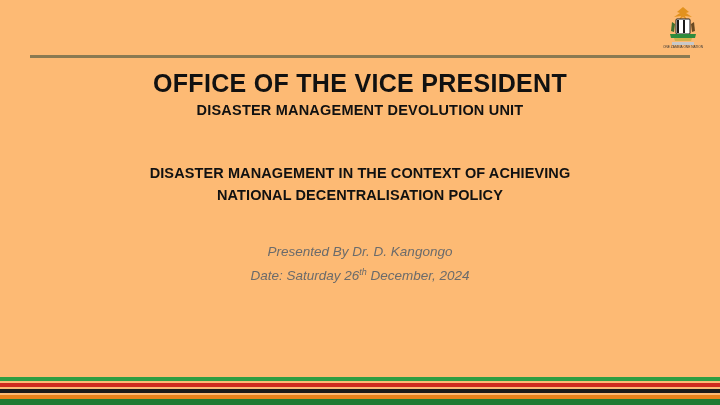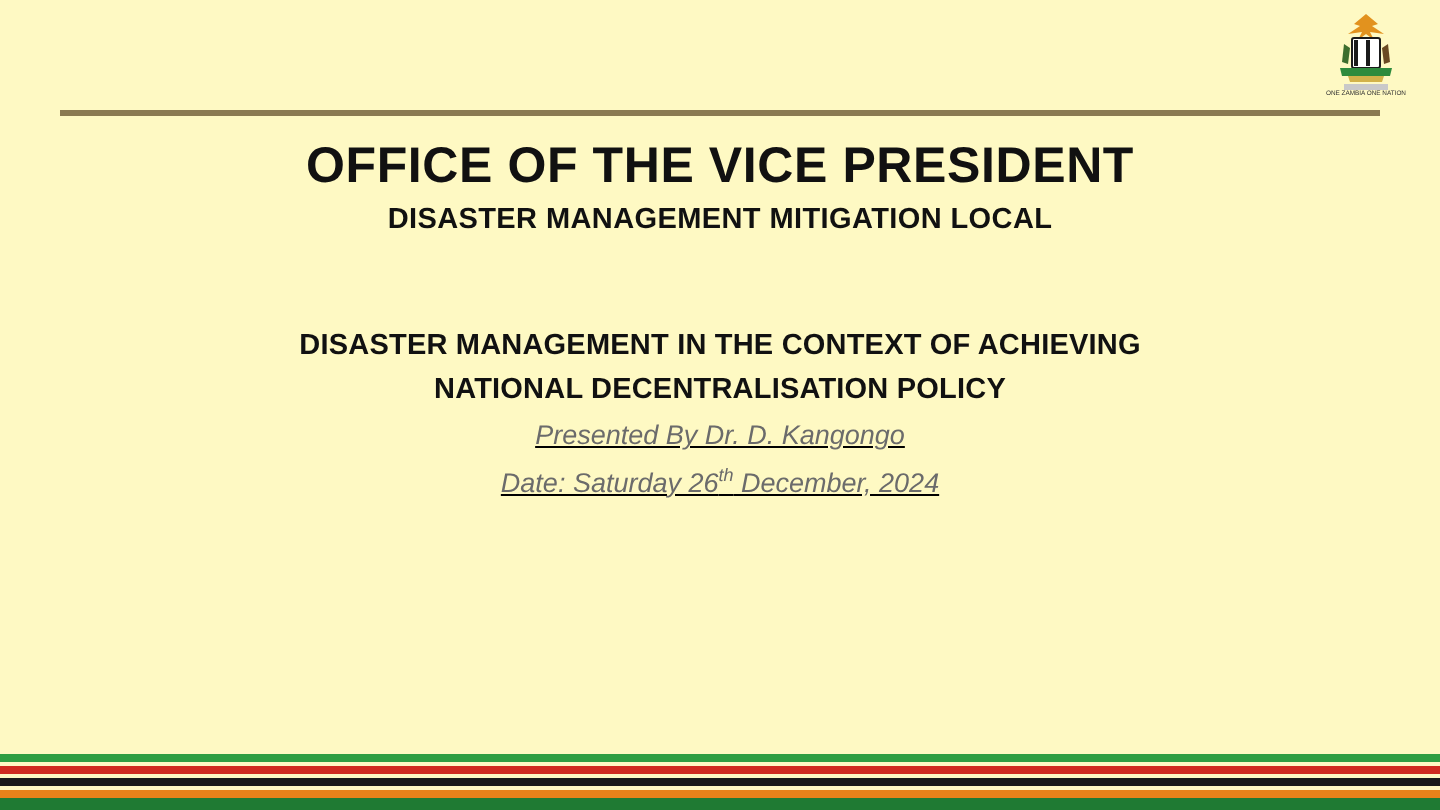--- a/index.html
+++ b/index.html
@@ -10,21 +10,21 @@
     width: 720px;
     height: 405px;
     background: #ffffff;
     font-family: "Liberation Sans", sans-serif;
     overflow: hidden;
   }
   .slide {
     position: relative;
     width: 720px;
     height: 405px;
-    background: #fef9c3;
+    background: #fdba74;
     box-sizing: border-box;
     padding-left: 16px;
   }
 
   
   .emblem {
     position: absolute;
     top: 4px;
     right: 16px;
     width: 42px;
@@ -70,21 +70,21 @@
   }
   .policy-line {
     font-size: 14.5px;
     font-weight: bold;
     color: #111111;
     line-height: 1.55;
     letter-spacing: 0.1px;
   }
 
   .presenter-block {
-    text-decoration: underline;
+    margin-top: 34px;
   }
   .presenter-line {
     font-size: 13.5px;
     font-style: italic;
     color: #6b6b6b;
     line-height: 1.72;
   }
   .presenter-line sup {
     font-size: 9px;
     vertical-align: super;
@@ -136,21 +136,21 @@
       <rect x="10" y="38" width="22" height="3" fill="#c9c9c9"></rect>
       <text x="21" y="43.5" font-size="3.2" text-anchor="middle" fill="#333333" font-family="Liberation Sans, sans-serif">ONE ZAMBIA ONE NATION</text>
     </svg>
   </div>
 
   <div class="top-rule" style="background: rgb(138, 122, 82);"></div>
 
   <div class="content">
 
     <div class="title-main">OFFICE OF THE VICE PRESIDENT</div>
-    <div class="title-sub">DISASTER MANAGEMENT MITIGATION LOCAL</div>
+    <div class="title-sub">DISASTER MANAGEMENT DEVOLUTION UNIT</div>
 
     <div class="policy-block">
       <div class="policy-line">DISASTER MANAGEMENT IN THE CONTEXT OF ACHIEVING</div>
       <div class="policy-line">NATIONAL DECENTRALISATION POLICY</div>
     </div>
 
     <div class="presenter-block">
       <div class="presenter-line">Presented By Dr. D. Kangongo</div>
       <div class="presenter-line"><span>Date: Saturday  26</span><sup>th</sup><span> December, 2024</span></div>
     </div>

